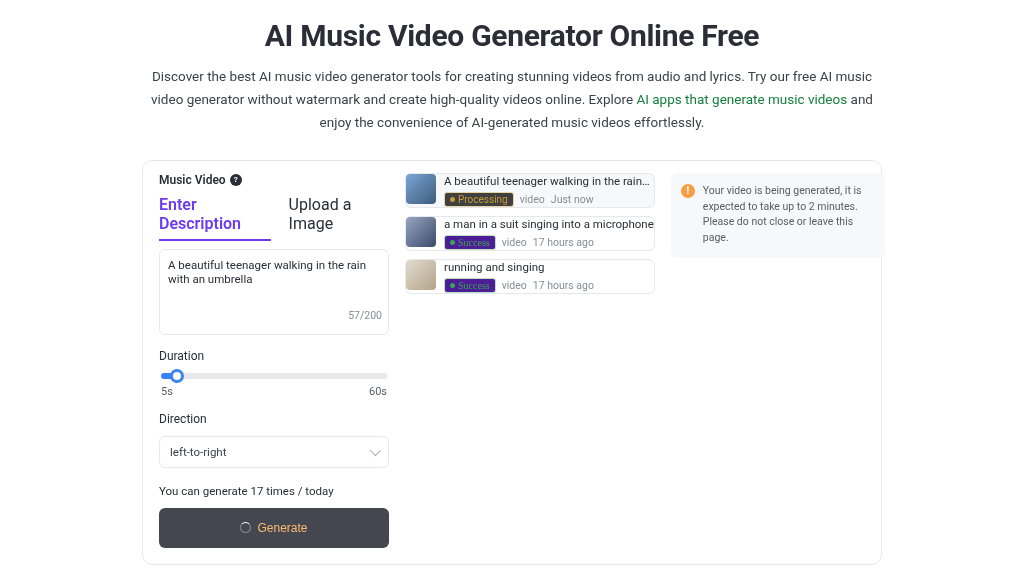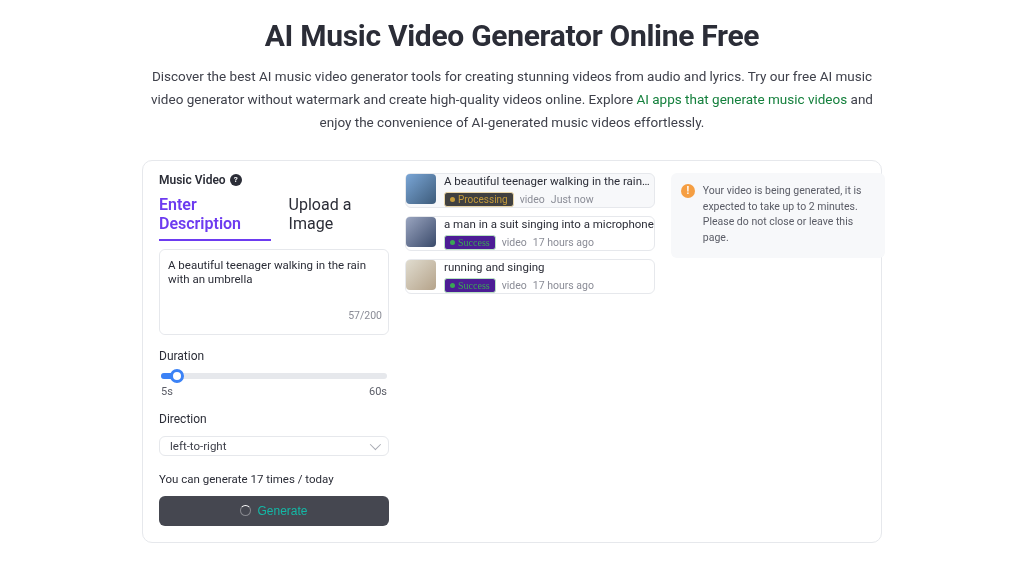--- a/index.html
+++ b/index.html
@@ -136,46 +136,46 @@
       justify-content: space-between;
       font-size: 11px;
       color: #5a5c66;
       margin-bottom: 14px;
       padding: 0 2px;
     }
 
     .select {
       border: 1px solid #e6e8ec;
       border-radius: 6px;
-      height: 20px;
+      height: 32px;
       display: flex;
       align-items: center;
       justify-content: space-between;
       padding: 0 10px;
       font-size: 11.5px;
       cursor: pointer;
       margin-bottom: 16px;
       color: #3f414b;
     }
     .chev-down {
       width: 8px; height: 8px;
       border-right: 1px solid #a7a9b2;
       border-bottom: 1px solid #a7a9b2;
       transform: rotate(45deg) translateY(-2px);
     }
 
     .remaining { font-size: 11.5px; color: #2b2d37; margin-bottom: 10px; }
 
     .generate-btn {
       width: 100%;
-      height: 30px;
+      height: 40px;
       background: #454750;
       border: none;
       border-radius: 6px;
-      color: #14b8a6;
+      color: #fdba74;
       font-size: 12px;
       display: flex;
       align-items: center;
       justify-content: center;
       gap: 6px;
       cursor: pointer;
     }
     .spinner {
       width: 11px; height: 11px;
       border: 1.5px solid rgba(255,255,255,0.35);

